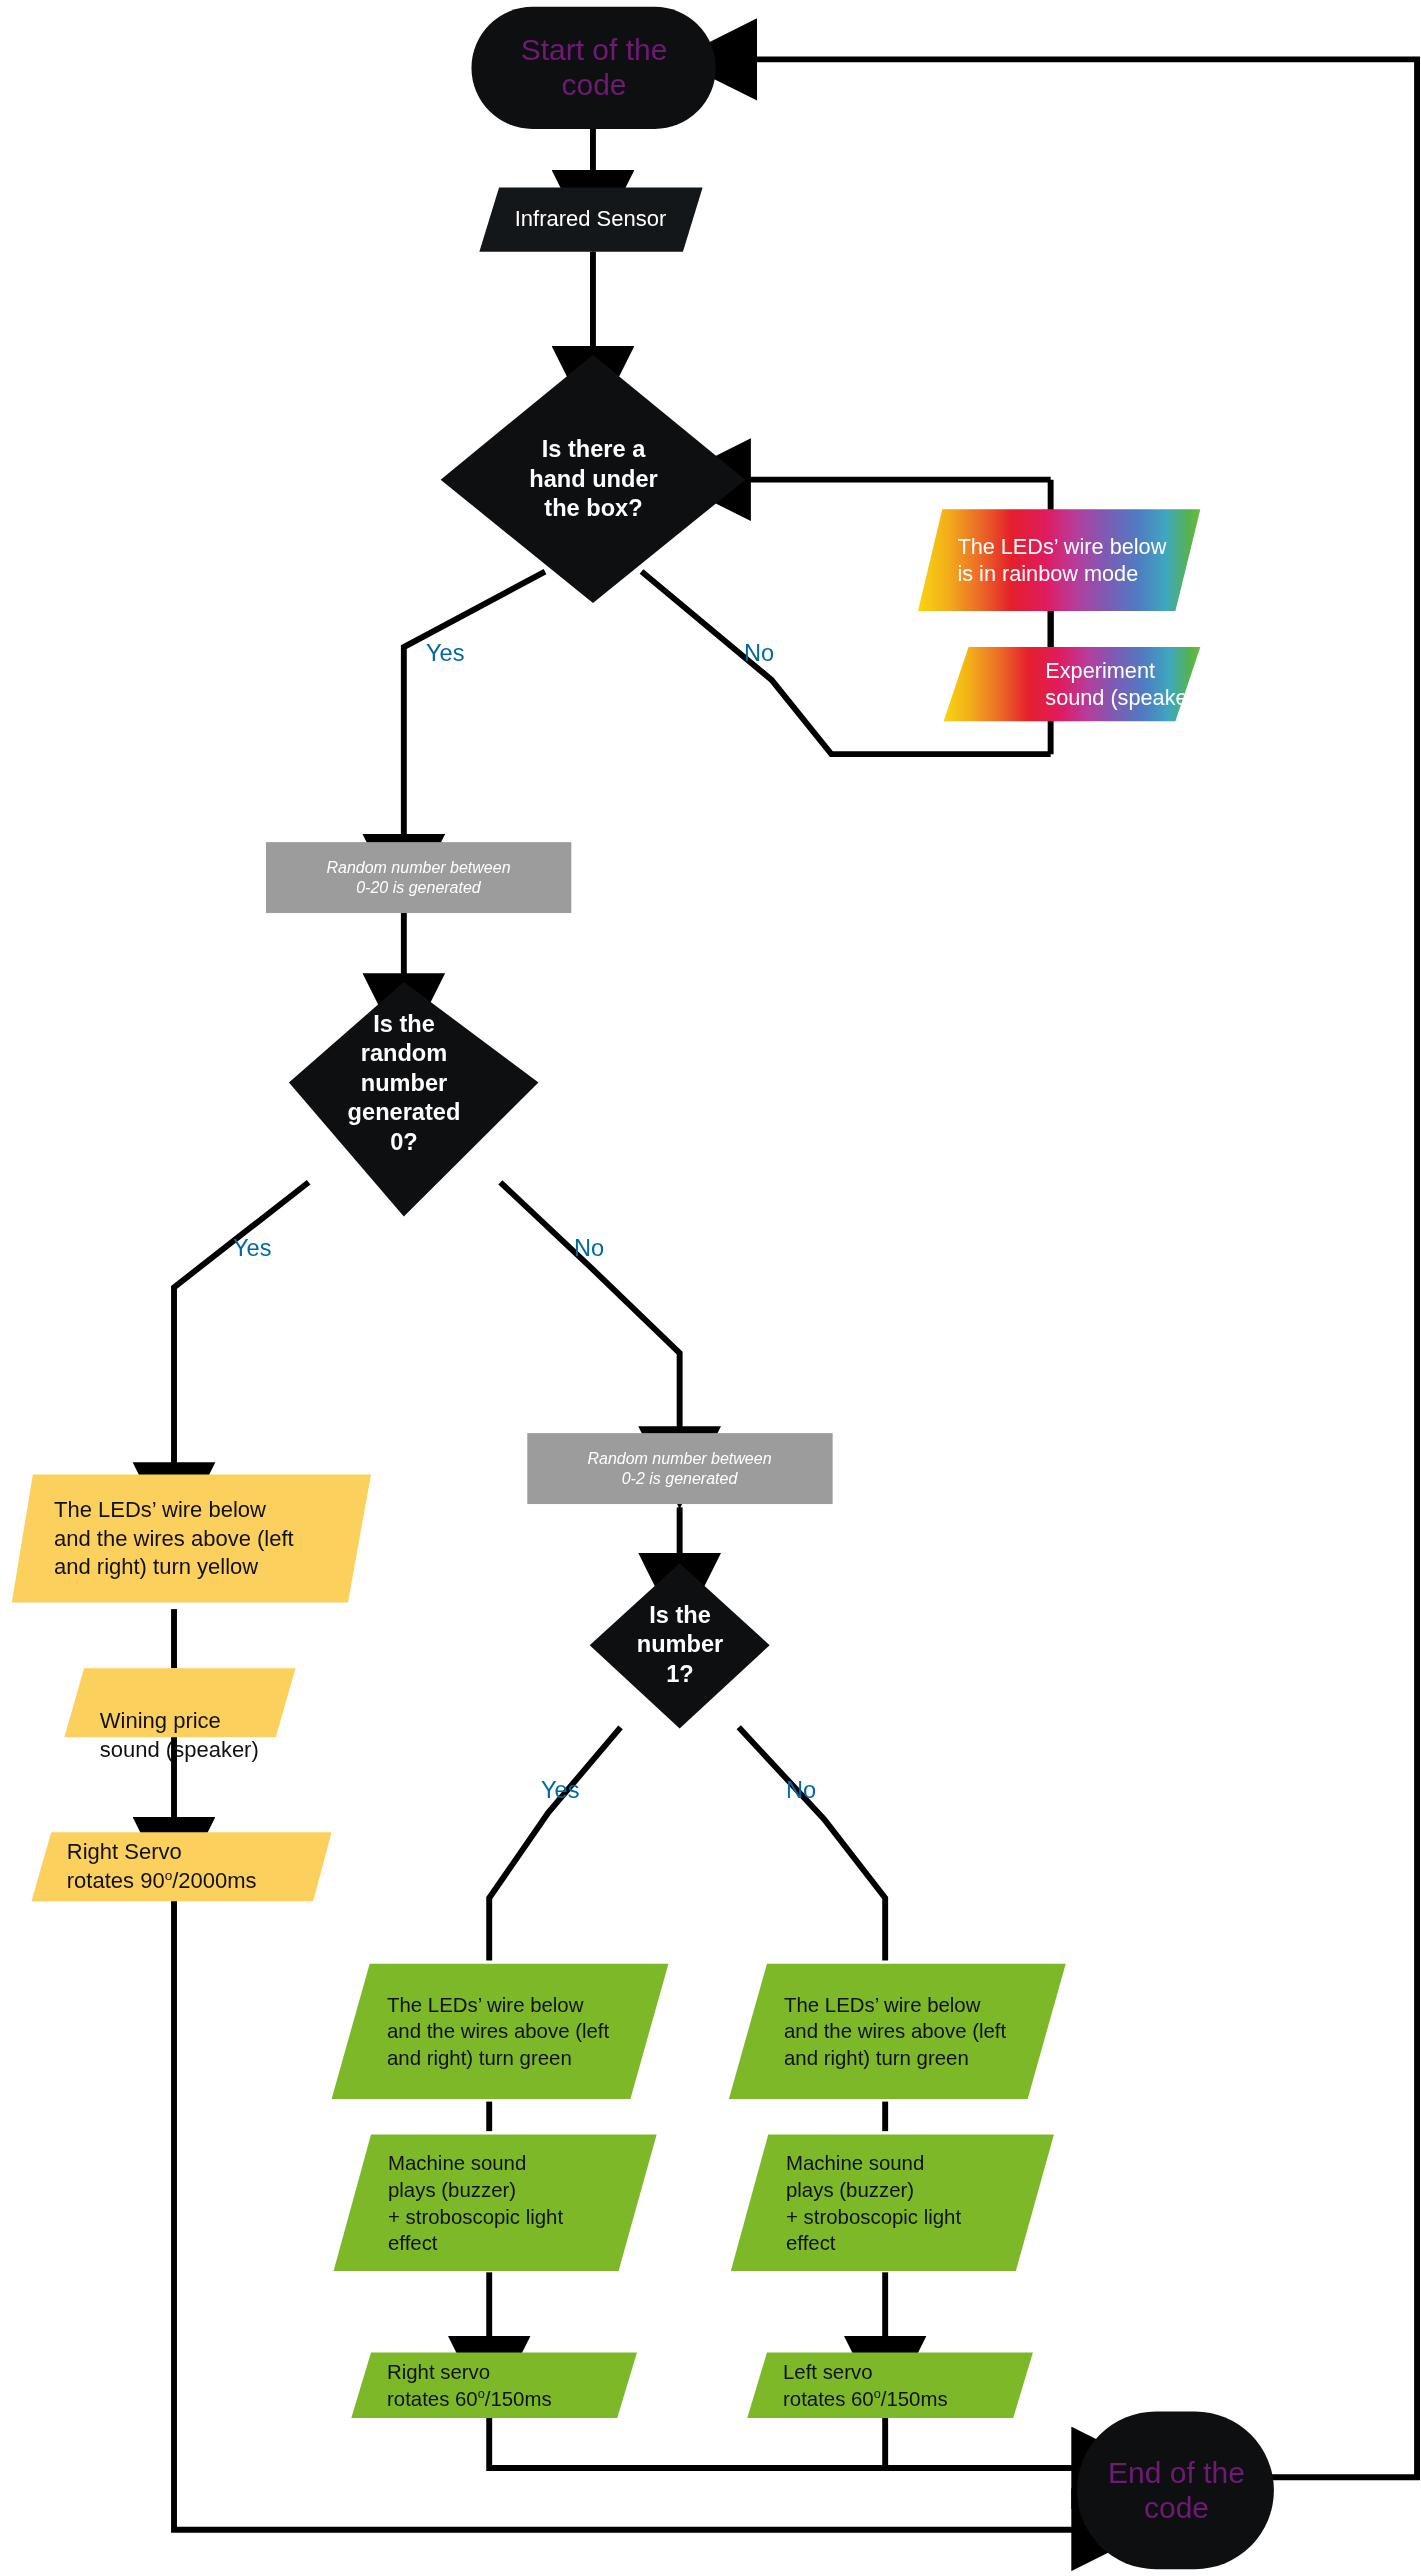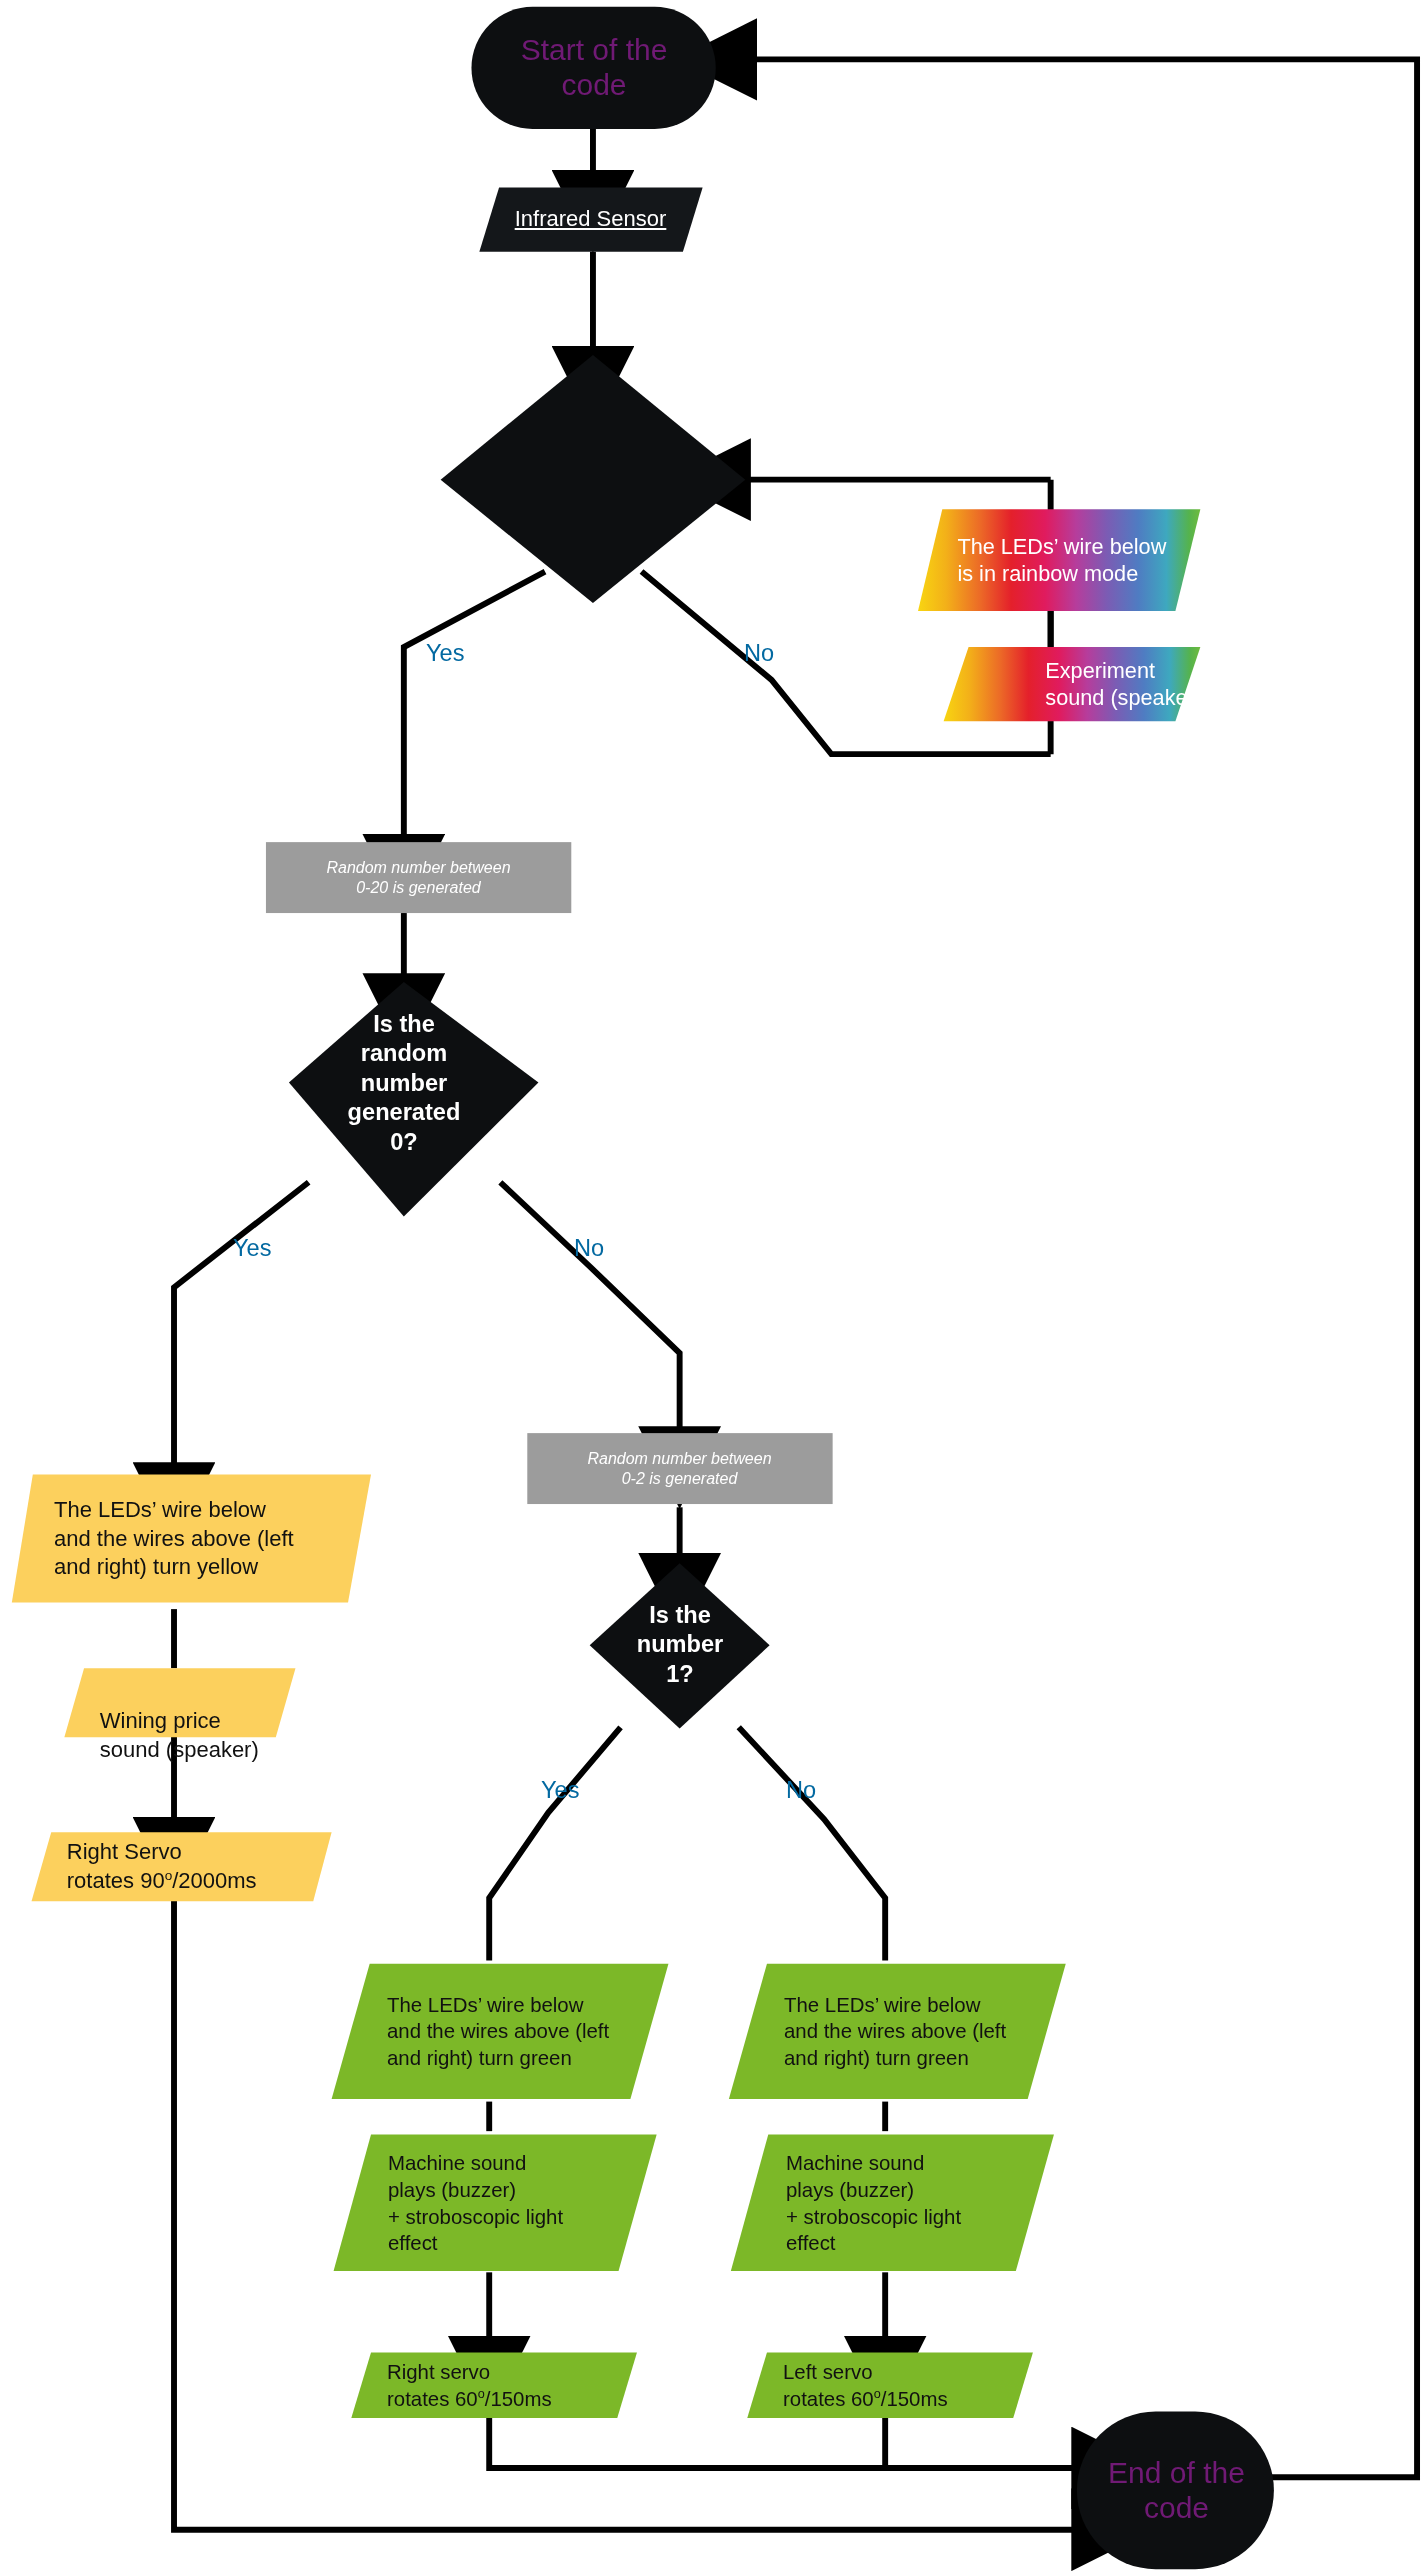--- a/index.html
+++ b/index.html
@@ -2,21 +2,21 @@
 <html style="font-size:10.5px"><head>
 <meta charset="utf-8">
 <style>
   html,body{margin:0;padding:0;background:#ffffff;}
   body{font-family:"Liberation Sans", sans-serif;}
   #page{position:relative;width:1421px;height:2576px;background:#fff;overflow:hidden;}
   svg.layer{position:absolute;left:0;top:0;width:1421px;height:2576px;}
   .node-text{position:absolute;display:flex;align-items:center;justify-content:center;
              text-align:center;pointer-events:none;}
   .terminator-label{color:#701a75;font-size:30px;line-height:1.16;font-weight:400;}
-  .io-dark-label{color:#ffffff;font-size:22px;line-height:1.15;font-weight:400;text-decoration:underline;}
+  .io-dark-label{color:#ffffff;font-size:22px;line-height:1.15;font-weight:400;}
   .decision-label{color:#ffffff;font-size:23.6px;line-height:1.25;font-weight:700;}
   .proc-label{color:#ffffff;font-size:16px;line-height:1.22;font-style:italic;font-weight:400;}
   .rainbow-label{color:#ffffff;font-size:21.7px;line-height:1.26;text-align:left;justify-content:flex-start;}
   .yellow-label{color:#111111;font-size:22px;line-height:1.30;text-align:left;justify-content:flex-start;}
   .green-label{color:#111111;font-size:20.4px;line-height:1.30;text-align:left;justify-content:flex-start;}
   .branch-label{position:absolute;color:#0369a1;font-size:23.6px;font-weight:400;}
   sup.deg{font-size:0.62em;vertical-align:super;line-height:0;}
 </style>
 </head>
 <body>
@@ -129,20 +129,23 @@
   </svg>
 
   <div class="node-text terminator-label" style="left:472px;top:6.6px;width:244px;height:122px;">
       <span>Start of the<br>code</span>
     </div>
 
   <div class="node-text io-dark-label" style="left:479px;top:187px;width:223px;height:64px;">
       <span>Infrared Sensor</span>
     </div>
 
+  <div class="node-text decision-label" style="left:483px;top:394px;width:221px;height:171px;">
+      <span>Is there a<br>hand under<br>the box?</span>
+    </div>
 
   <div class="node-text rainbow-label" style="left:939px;top:509px;width:250px;height:102px;padding-left:18.4px;box-sizing:border-box;">
       <span>The LEDs’ wire below<br>is in rainbow mode</span>
     </div>
 
   <div class="node-text rainbow-label" style="left:966px;top:647px;width:236px;height:74px;padding-left:18.4px;box-sizing:border-box;justify-content:flex-end;">
       <span>Experiment<br>sound (speaker)</span>
     </div>
 
   <div class="node-text proc-label" style="left:266px;top:842px;width:305px;height:71px;">

